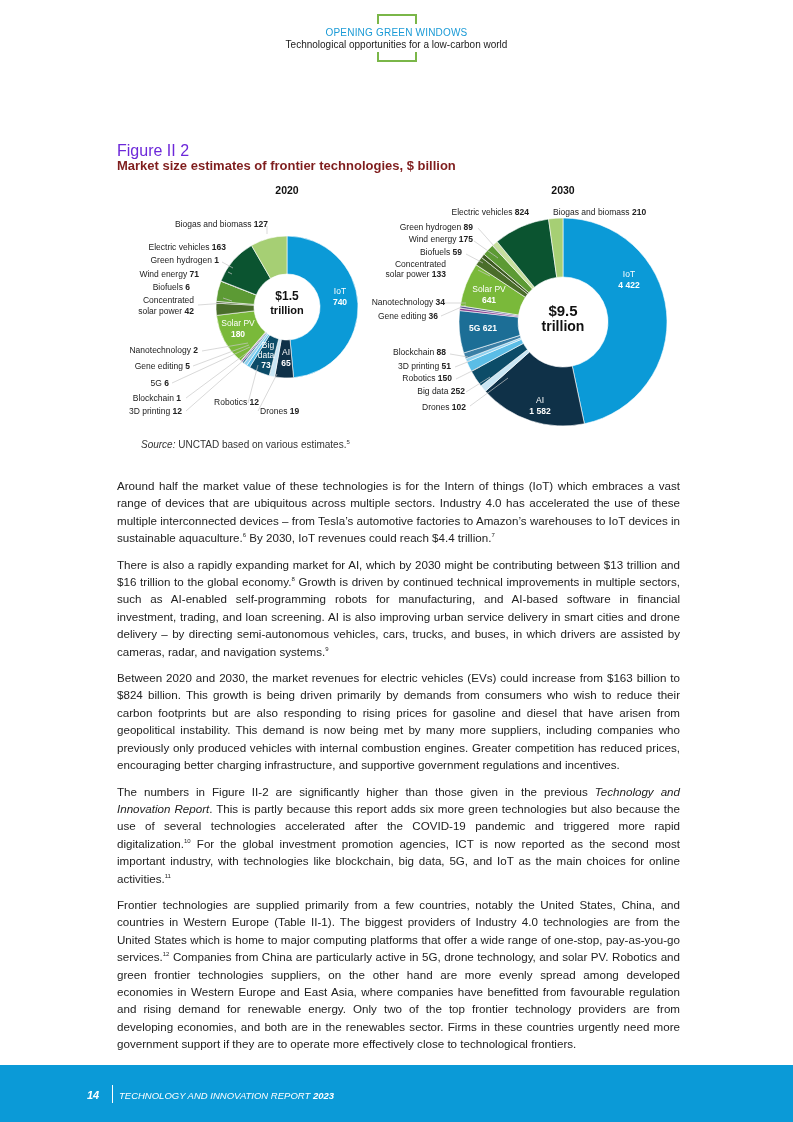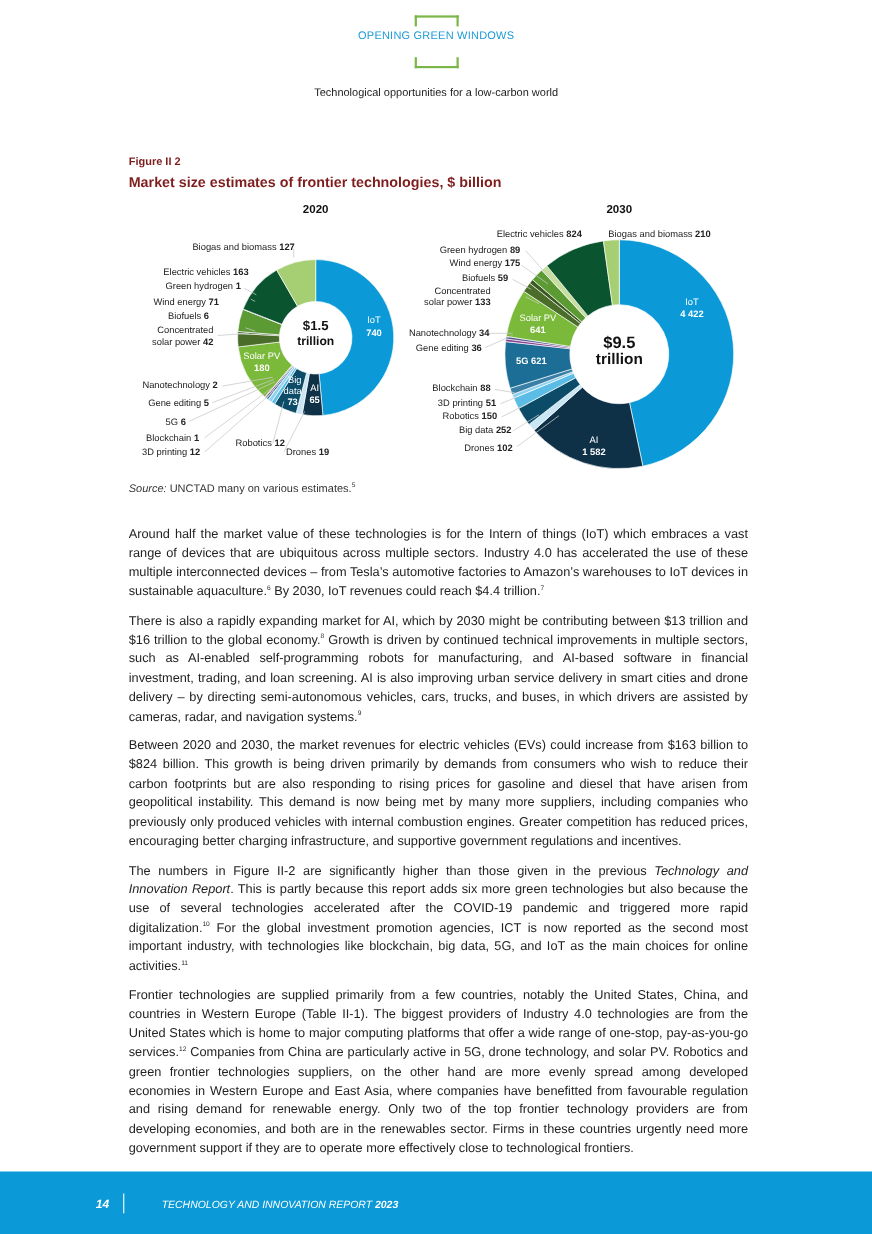--- a/index.html
+++ b/index.html
@@ -2,33 +2,33 @@
 <html><head>
 <meta charset="utf-8">
 <style>
   html, body { margin: 0; padding: 0; }
   body { width: 793px; height: 1122px; position: relative; background: #ffffff; font-family: "Liberation Sans", sans-serif; color: #1a1a1a; overflow: hidden; }
   .hdr { position: absolute; top: 12px; left: 0; width: 793px; text-align: center; }
   .hdr .brk { position: absolute; left: 377px; width: 36px; height: 8px; border: 2px solid #7ab648; }
   .hdr .brk.top { top: 2px; border-bottom: none; }
   .hdr .brk.bot { top: 40px; border-top: none; }
   .hdr .t1 { position: absolute; top: 15px; left: 0; width: 793px; font-size: 10px; color: #1a9ad6; letter-spacing: 0.2px; }
-  .hdr .t2 { position: absolute; top: 27px; left: 0; width: 793px; font-size: 10px; color: #222; margin-top: 40px; }
-  .fig-label { position: absolute; left: 117px; top: 142px; font-size: 10px; font-weight: bold; color: #7f1d1d; }
+  .hdr .t2 { position: absolute; top: 27px; left: 0; width: 793px; font-size: 10px; color: #222; }
+  .fig-label { position: absolute; left: 117px; top: 142px; font-size: 16px; font-weight: normal; color: #6d28d9; }
   .fig-title { position: absolute; left: 117px; top: 158px; font-size: 13px; font-weight: bold; color: #7f1d1d; }
   svg.chart { position: absolute; left: 0; top: 175px; }
   .source { position: absolute; left: 117px; top: 439px; font-size: 10px; color: #333; }
-  .source i { font-style: italic; }
+  .source i { font-style: italic; margin-left: 24px; }
   sup { font-size: 6px; vertical-align: super; line-height: 0; }
   .body { position: absolute; left: 117px; width: 563px; font-size: 11.6px; line-height: 17.4px; text-align: justify; color: #222; }
   .body p { margin: 0 0 9px 0; }
   .footer { position: absolute; left: 0; top: 1065px; width: 793px; height: 57px; background: #0b9ad7; font-style: italic; }
   .footer .pg { position: absolute; left: 87px; top: 24px; color: #fff; font-weight: bold; font-size: 11px; }
   .footer .sep { position: absolute; left: 112px; top: 20px; width: 1px; height: 18px; background: #fff; }
-  .footer .rt { position: absolute; left: 119px; top: 25px; color: #fff; font-size: 9.5px; margin-left: 28px; }
+  .footer .rt { position: absolute; left: 119px; top: 25px; color: #fff; font-size: 9.5px; }
   .footer .rt b { font-weight: bold; }
   .lbl { font-family: "Liberation Sans", sans-serif; font-size: 8.5px; fill: #222; }
   .lbl .n { font-weight: bold; }
   .in { font-family: "Liberation Sans", sans-serif; font-size: 8.5px; fill: #fff; }
   .ctr { font-family: "Liberation Sans", sans-serif; font-weight: bold; fill: #111; }
   .yr { font-family: "Liberation Sans", sans-serif; font-weight: bold; font-size: 10.5px; fill: #111; }
   .lead { stroke: #c8c8c8; stroke-width: 0.7; fill: none; }
 </style>
 </head>
 <body>
@@ -171,21 +171,21 @@
     <text class="in" x="489" y="292" text-anchor="middle">Solar PV</text>
     <text class="in" x="489" y="303" text-anchor="middle" font-weight="bold">641</text>
     <text class="in" x="483" y="331" text-anchor="middle" font-weight="bold">5G 621</text>
     <text class="in" x="540" y="403" text-anchor="middle">AI</text>
     <text class="in" x="540" y="414" text-anchor="middle" font-weight="bold">1 582</text>
     <text class="ctr" x="563" y="316" text-anchor="middle" font-size="15">$9.5</text>
     <text class="ctr" x="563" y="331" text-anchor="middle" font-size="14">trillion</text>
   </g>
 </svg>
 
-<div class="source"><i>Source:</i><span> UNCTAD many on various estimates.</span><sup>5</sup></div>
+<div class="source"><i>Source:</i><span> UNCTAD based on various estimates.</span><sup>5</sup></div>
 
 <div class="body" id="body-text" style="top:477px;">
     <p>Around half the market value of these technologies is for the Intern of things (IoT) which embraces a vast range of devices that are ubiquitous across multiple sectors. Industry 4.0 has accelerated the use of these multiple interconnected devices – from Tesla’s automotive factories to Amazon’s warehouses to IoT devices in sustainable aquaculture.<sup>6</sup> By 2030, IoT revenues could reach $4.4 trillion.<sup>7</sup></p>
     <p>There is also a rapidly expanding market for AI, which by 2030 might be contributing between $13 trillion and $16 trillion to the global economy.<sup>8</sup> Growth is driven by continued technical improvements in multiple sectors, such as AI-enabled self-programming robots for manufacturing, and AI-based software in financial investment, trading, and loan screening. AI is also improving urban service delivery in smart cities and drone delivery – by directing semi-autonomous vehicles, cars, trucks, and buses, in which drivers are assisted by cameras, radar, and navigation systems.<sup>9</sup></p>
     <p>Between 2020 and 2030, the market revenues for electric vehicles (EVs) could increase from $163 billion to $824 billion. This growth is being driven primarily by demands from consumers who wish to reduce their carbon footprints but are also responding to rising prices for gasoline and diesel that have arisen from geopolitical instability. This demand is now being met by many more suppliers, including companies who previously only produced vehicles with internal combustion engines. Greater competition has reduced prices, encouraging better charging infrastructure, and supportive government regulations and incentives.</p>
     <p>The numbers in Figure II-2 are significantly higher than those given in the previous <i>Technology and Innovation Report</i>. This is partly because this report adds six more green technologies but also because the use of several technologies accelerated after the COVID-19 pandemic and triggered more rapid digitalization.<sup>10</sup> For the global investment promotion agencies, ICT is now reported as the second most important industry, with technologies like blockchain, big data, 5G, and IoT as the main choices for online activities.<sup>11</sup></p>
     <p>Frontier technologies are supplied primarily from a few countries, notably the United States, China, and countries in Western Europe (Table II-1). The biggest providers of Industry 4.0 technologies are from the United States which is home to major computing platforms that offer a wide range of one-stop, pay-as-you-go services.<sup>12</sup> Companies from China are particularly active in 5G, drone technology, and solar PV. Robotics and green frontier technologies suppliers, on the other hand are more evenly spread among developed economies in Western Europe and East Asia, where companies have benefitted from favourable regulation and rising demand for renewable energy. Only two of the top frontier technology providers are from developing economies, and both are in the renewables sector. Firms in these countries urgently need more government support if they are to operate more effectively close to technological frontiers.</p>
   </div>
 
 <div class="footer">

